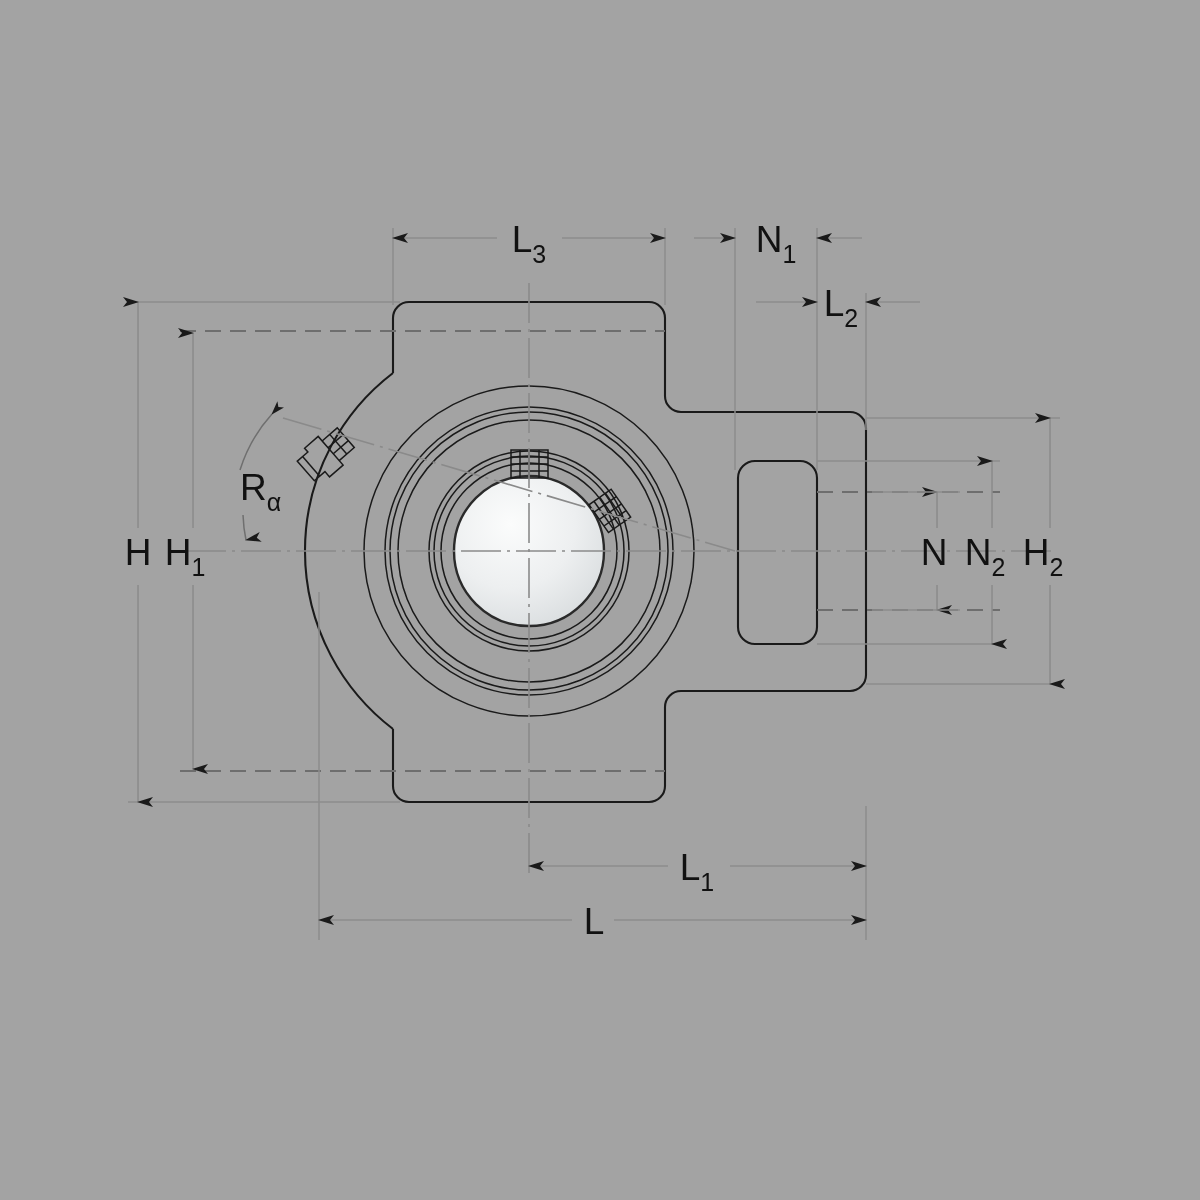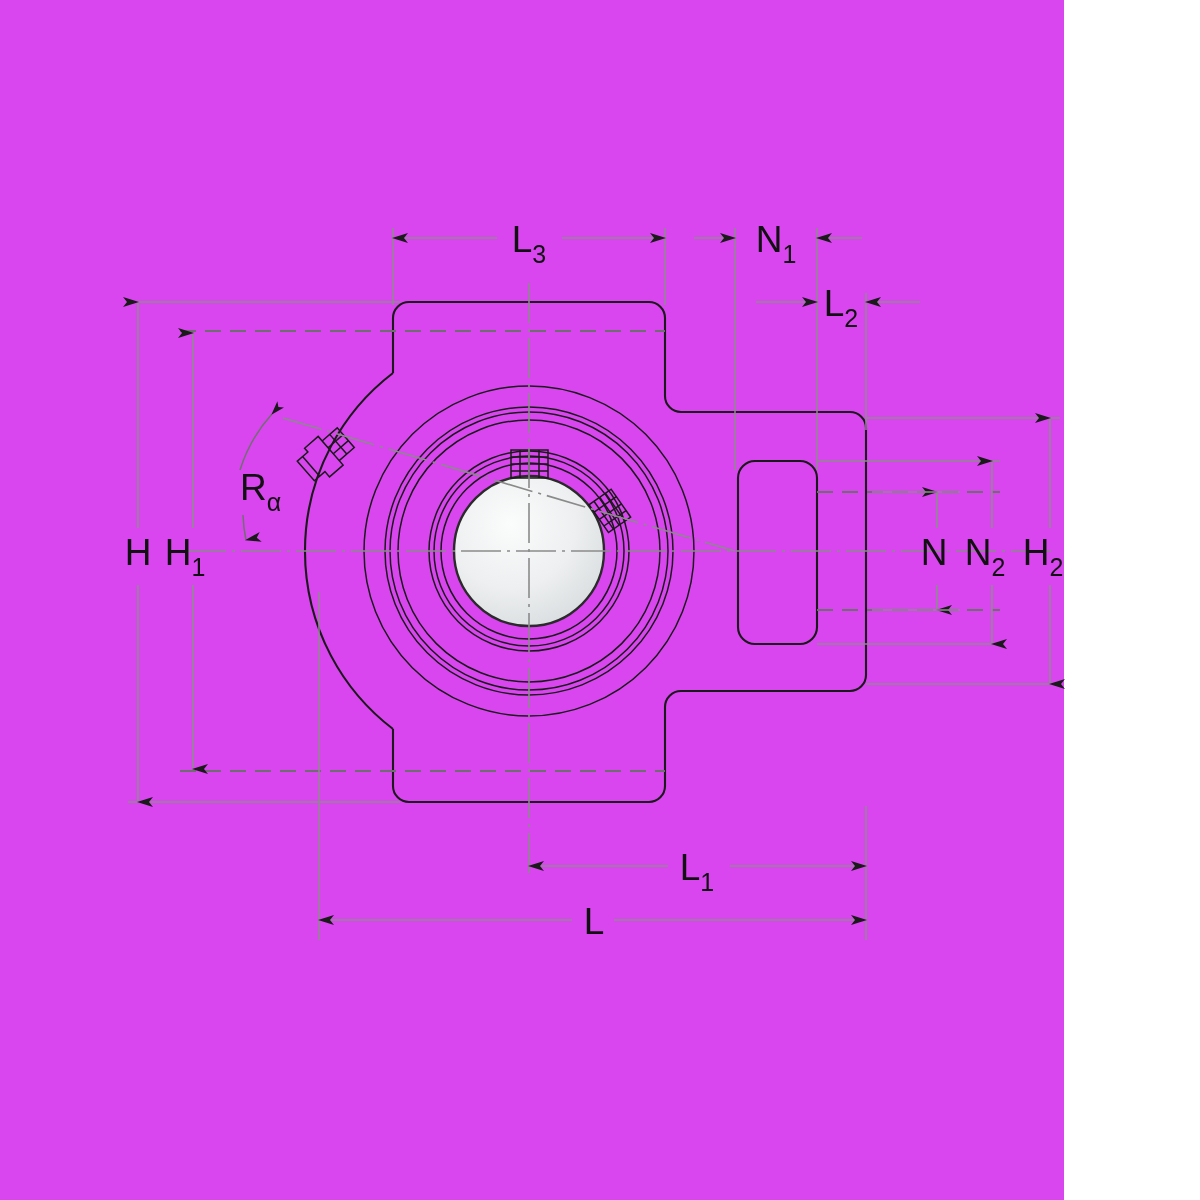--- a/index.html
+++ b/index.html
@@ -1,18 +1,18 @@
 <!DOCTYPE html>
 <html><head>
 <meta charset="utf-8">
 <style>
   html,body{margin:0;padding:0;background:#ffffff;}
   body{width:1200px;height:1200px;overflow:hidden;
        font-family:"Liberation Sans", sans-serif;}
-  #stage{position:relative;width:1064px;height:1200px;background:#d946ef;}
+  #stage{position:relative;width:1200px;height:1200px;background:#a3a3a3;}
   svg{display:block;}
   .obj     {fill:none;stroke:#1a1a1a;stroke-width:2.1;}
   .obj-thin{fill:none;stroke:#1a1a1a;stroke-width:1.5;}
   .hidden-l{fill:none;stroke:#6e6e6e;stroke-width:2.0;stroke-dasharray:16 9;}
   .center-l{fill:none;stroke:#8a8a8a;stroke-width:1.6;
             stroke-dasharray:40 6 3 6;}
   .ext     {fill:none;stroke:#8c8c8c;stroke-width:1.5;}
   .dimline {fill:none;stroke:#8c8c8c;stroke-width:1.6;}
   .leader  {fill:none;stroke:#6f6f6f;stroke-width:1.5;}
   .arrow   {fill:#1a1a1a;stroke:none;}

